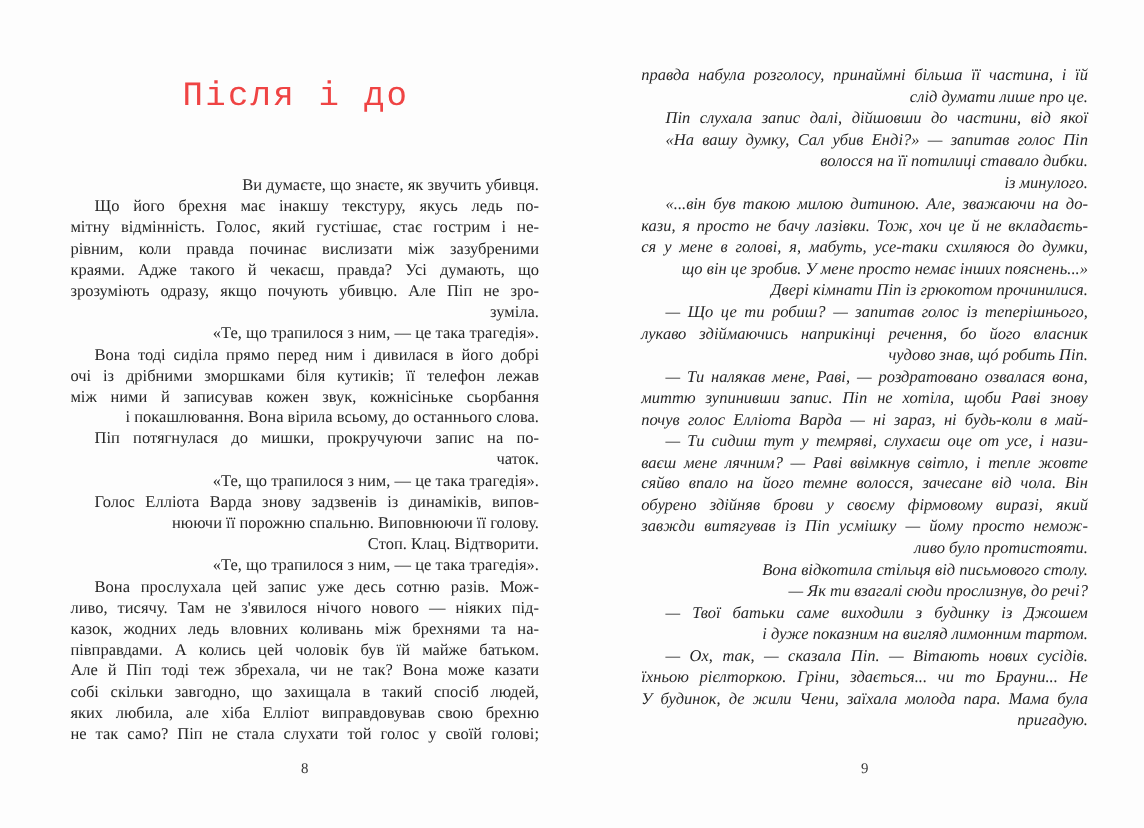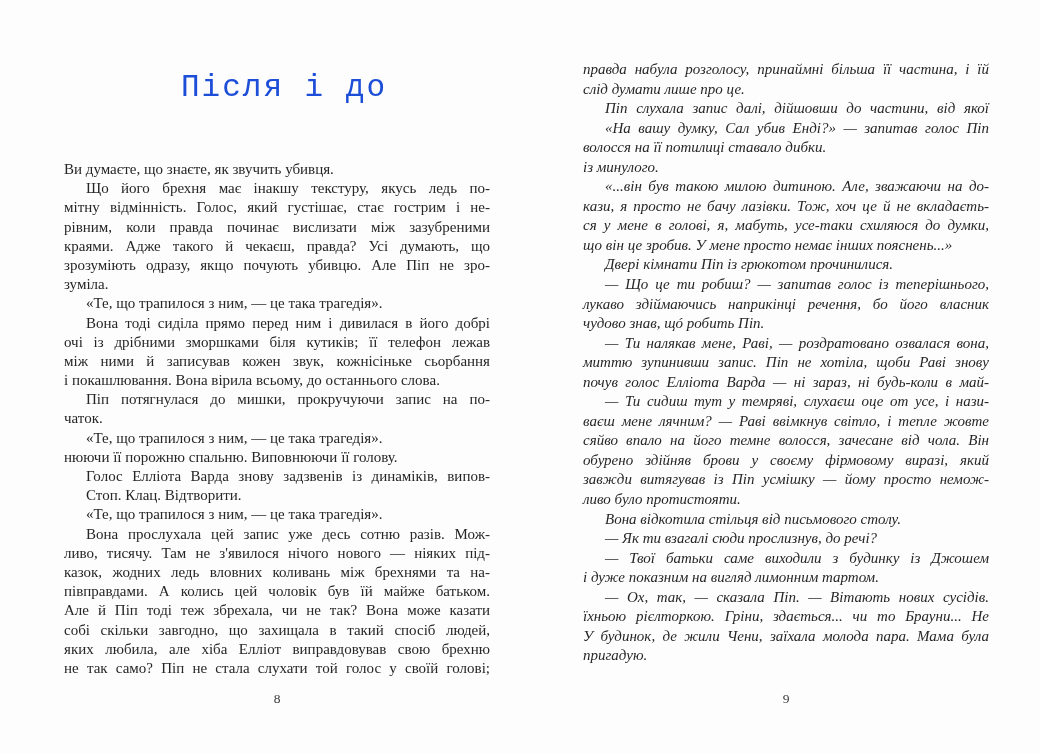--- a/index.html
+++ b/index.html
@@ -12,50 +12,50 @@
     position: relative;
     background: #fdfdfd;
     font-family: "Liberation Serif", serif;
     color: #262626;
     overflow: hidden;
   }
   .spread { position: absolute; inset: 0; }
 
   .chapter-title {
     position: absolute;
-    left: 71px;
+    left: 56px;
     top: 70px;
     width: 426px;
     text-align: center;
     font-family: "Liberation Mono", monospace;
     font-size: 31px;
     font-weight: 500;
     letter-spacing: 2px;
-    color: #1d4ed8;
+    color: #ef4444;
     white-space: nowrap;
   }
 
   .textblock {
     position: absolute;
     font-size: 15px;
   }
   .textblock.left {
     left: 64px;
     top: 160px;
     width: 426px;
   }
   .textblock.right {
     left: 583px;
     top: 60px;
     width: 406px;
     font-style: italic;
   }
   .line {
     display: block;
-    text-align: left;
+    text-align: right;
   }
   .textblock.left .line  { height: 19.2px;  line-height: 19.2px; }
   .textblock.right .line { height: 19.55px; line-height: 19.55px; }
   .line.just {
     text-align: justify;
     text-align-last: justify;
   }
   .line.indent { text-indent: 22px; }
 
   .pagenum {
@@ -84,22 +84,22 @@
       <div class="line just">зрозуміють одразу, якщо почують убивцю. Але Піп не зро-</div>
       <div class="line">зуміла.</div>
       <div class="line indent">«Те, що трапилося з ним, — це така трагедія».</div>
       <div class="line indent just">Вона тоді сиділа прямо перед ним і дивилася в його добрі</div>
       <div class="line just">очі із дрібними зморшками біля кутиків; її телефон лежав</div>
       <div class="line just">між ними й записував кожен звук, кожнісіньке сьорбання</div>
       <div class="line">і покашлювання. Вона вірила всьому, до останнього слова.</div>
       <div class="line indent just">Піп потягнулася до мишки, прокручуючи запис на по-</div>
       <div class="line">чаток.</div>
       <div class="line indent">«Те, що трапилося з ним, — це така трагедія».</div>
+      <div class="line indent just">Голос Елліота Варда знову задзвенів із динаміків, випов-</div>
       <div class="line">нюючи її порожню спальню. Виповнюючи її голову.</div>
-      <div class="line indent just">Голос Елліота Варда знову задзвенів із динаміків, випов-</div>
       <div class="line indent">Стоп. Клац. Відтворити.</div>
       <div class="line indent">«Те, що трапилося з ним, — це така трагедія».</div>
       <div class="line indent just">Вона прослухала цей запис уже десь сотню разів. Мож-</div>
       <div class="line just">ливо, тисячу. Там не з'явилося нічого нового — ніяких під-</div>
       <div class="line just">казок, жодних ледь вловних коливань між брехнями та на-</div>
       <div class="line just">півправдами. А колись цей чоловік був їй майже батьком.</div>
       <div class="line just">Але й Піп тоді теж збрехала, чи не так? Вона може казати</div>
       <div class="line just">собі скільки завгодно, що захищала в такий спосіб людей,</div>
       <div class="line just">яких любила, але хіба Елліот виправдовував свою брехню</div>
       <div class="line just">не так само? Піп не стала слухати той голос у своїй голові;</div>

